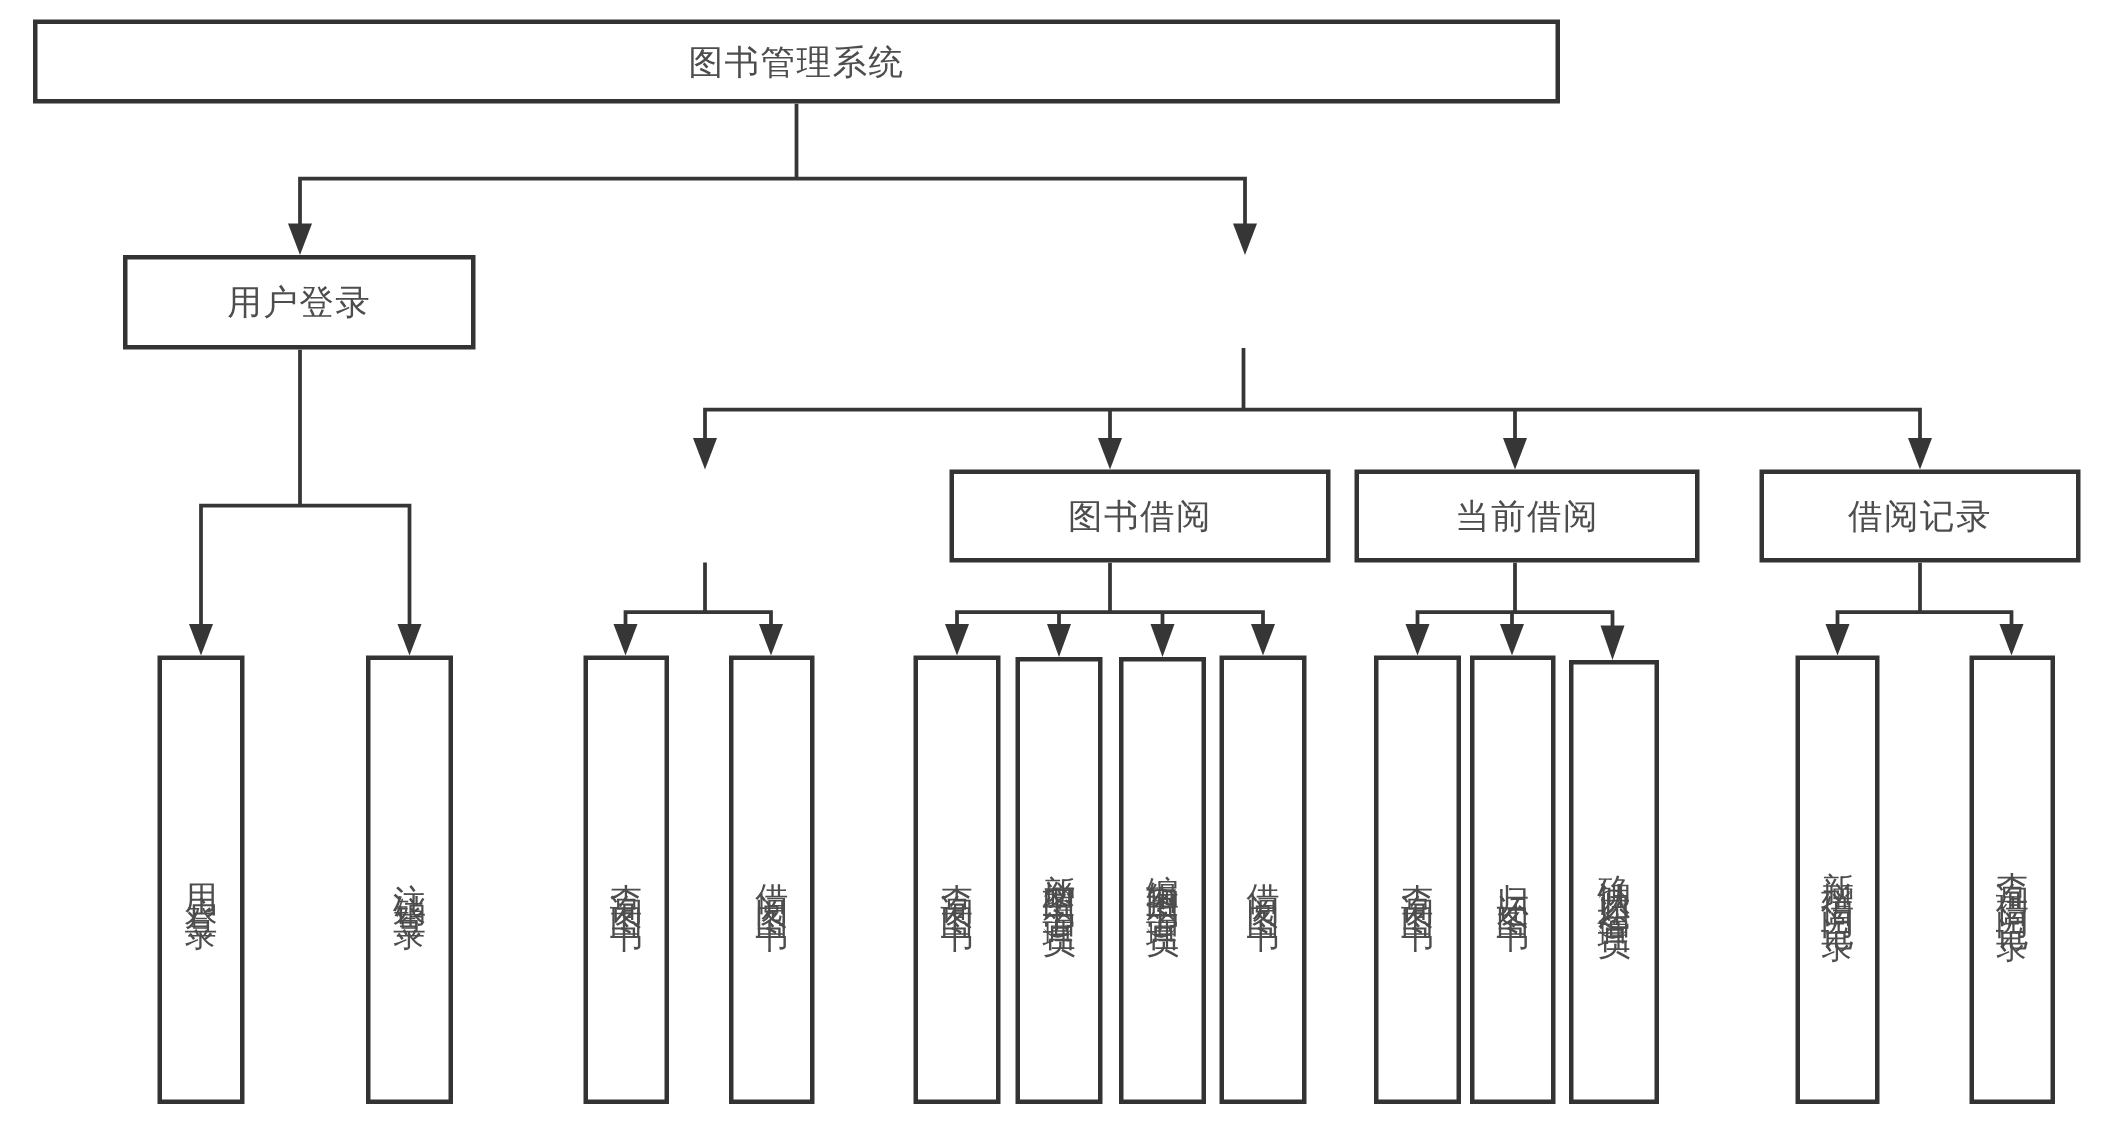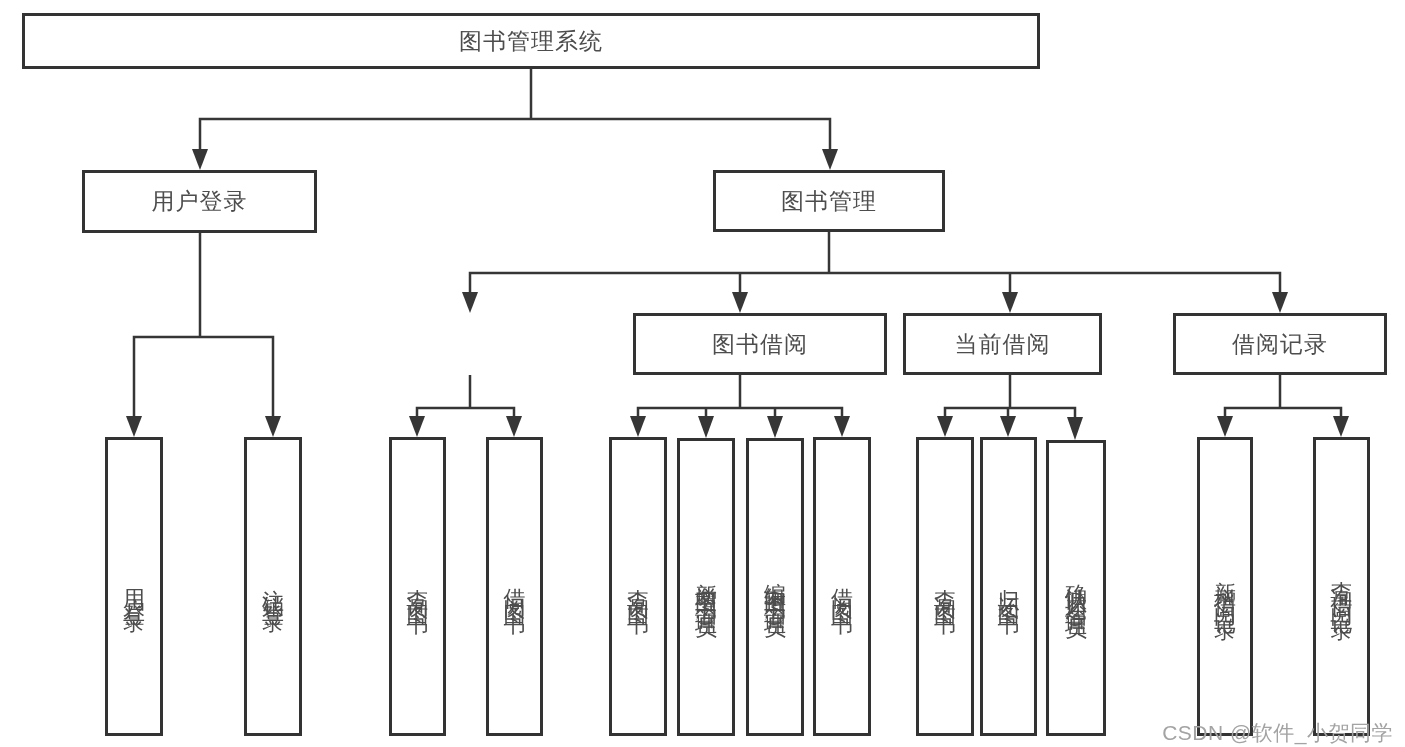--- a/index.html
+++ b/index.html
@@ -90,28 +90,25 @@
     </g>
   </svg>
 
   <div class="box hbox" style="left:22px;top:13px;width:1018px;height:56px">
     <span>图书管理系统</span>
   </div>
 
   <div class="box hbox" style="left:82px;top:170px;width:235px;height:63px">
     <span>用户登录</span>
   </div>
-  <div class="box hbox" style="left:713px;top:170px;width:232px;height:62px">
-    <span>图书管理</span>
-  </div>
 
   <div class="box hbox" style="left:633px;top:313px;width:254px;height:62px">
     <span>图书借阅</span>
   </div>
-  <div class="box hbox" style="left:903px;top:313px;width:199px;height:62px">
+  <div class="box hbox" style="left:903px;top:313px;width:230px;height:62px">
     <span>当前借阅</span>
   </div>
   <div class="box hbox" style="left:1173px;top:313px;width:214px;height:62px">
     <span>借阅记录</span>
   </div>
 
   <div class="box leaf" style="left:105px;top:437px;width:58px;height:299px">用户登录</div>
   <div class="box leaf" style="left:244px;top:437px;width:58px;height:299px">注销登录</div>
 
   <div class="box leaf" style="left:389px;top:437px;width:57px;height:299px">查询图书</div>
@@ -122,15 +119,14 @@
   <div class="box leaf long" style="left:746px;top:438px;width:58px;height:298px">编辑图书（管理员）</div>
   <div class="box leaf" style="left:813px;top:437px;width:58px;height:299px">借阅图书</div>
 
   <div class="box leaf" style="left:916px;top:437px;width:58px;height:299px">查询图书</div>
   <div class="box leaf" style="left:980px;top:437px;width:57px;height:299px">归还图书</div>
   <div class="box leaf long" style="left:1046px;top:440px;width:60px;height:296px">确认归还（管理员）</div>
 
   <div class="box leaf" style="left:1197px;top:437px;width:56px;height:299px">新增借阅记录</div>
   <div class="box leaf" style="left:1313px;top:437px;width:57px;height:299px">查询借阅记录</div>
 
-  <div class="watermark">CSDN @软件_小贺同学</div>
 
 </div>
 
 </body></html>

